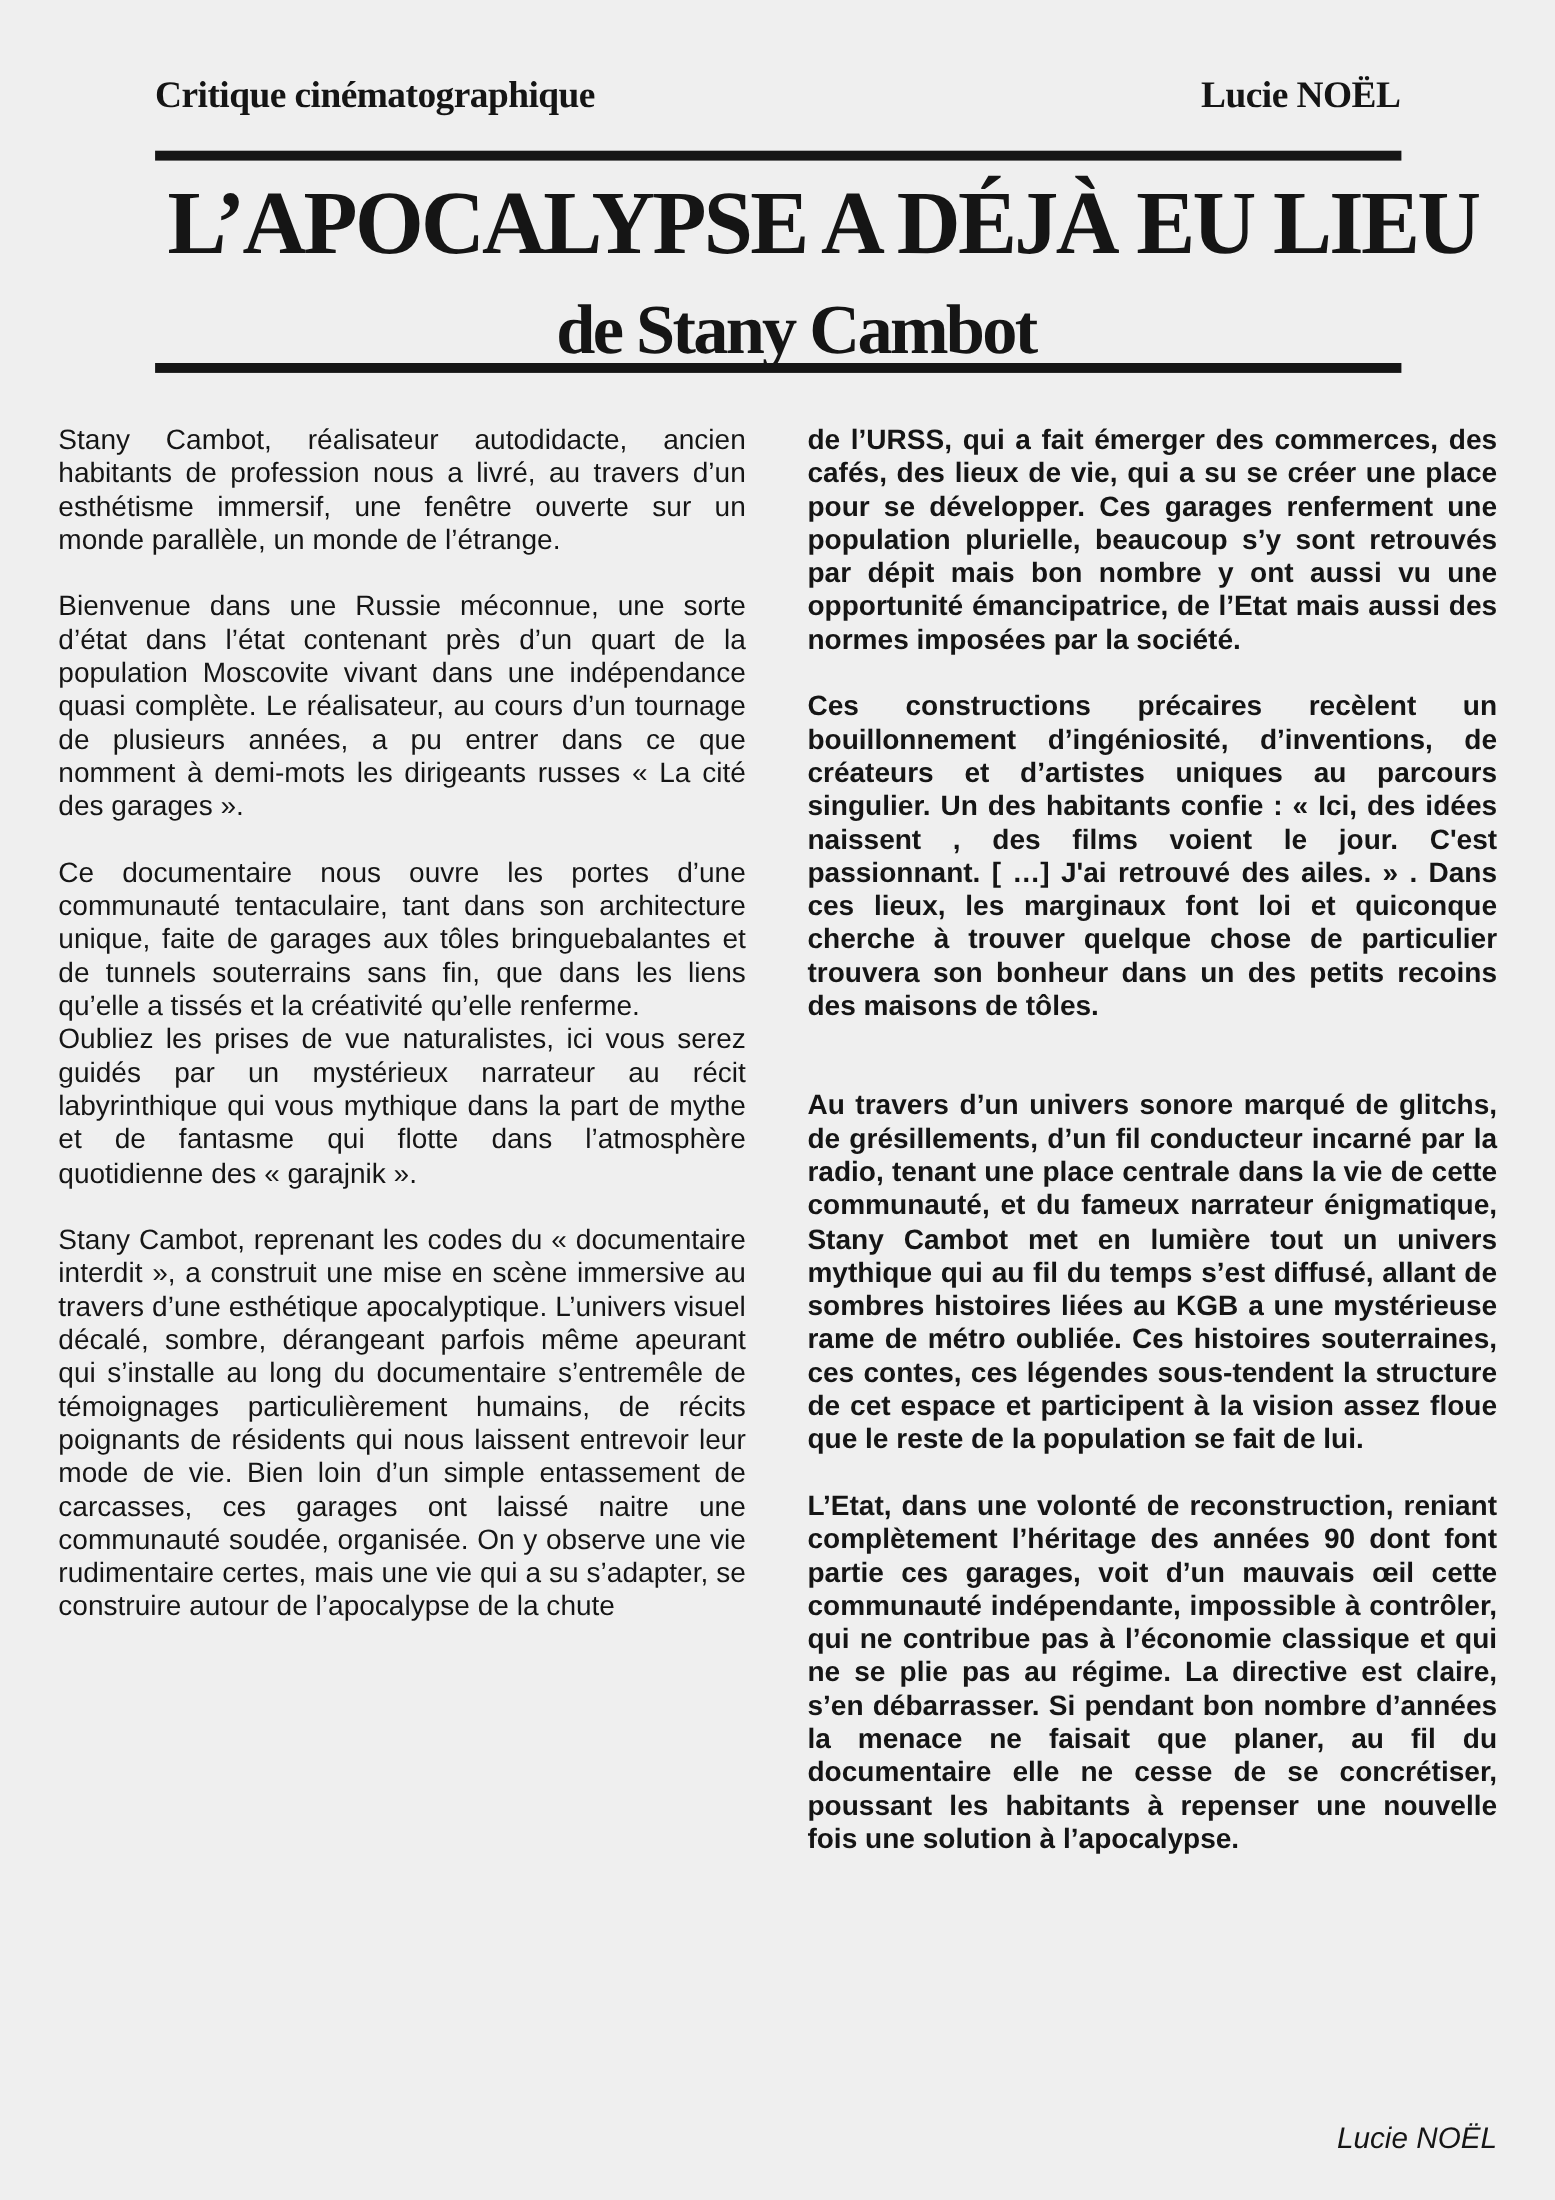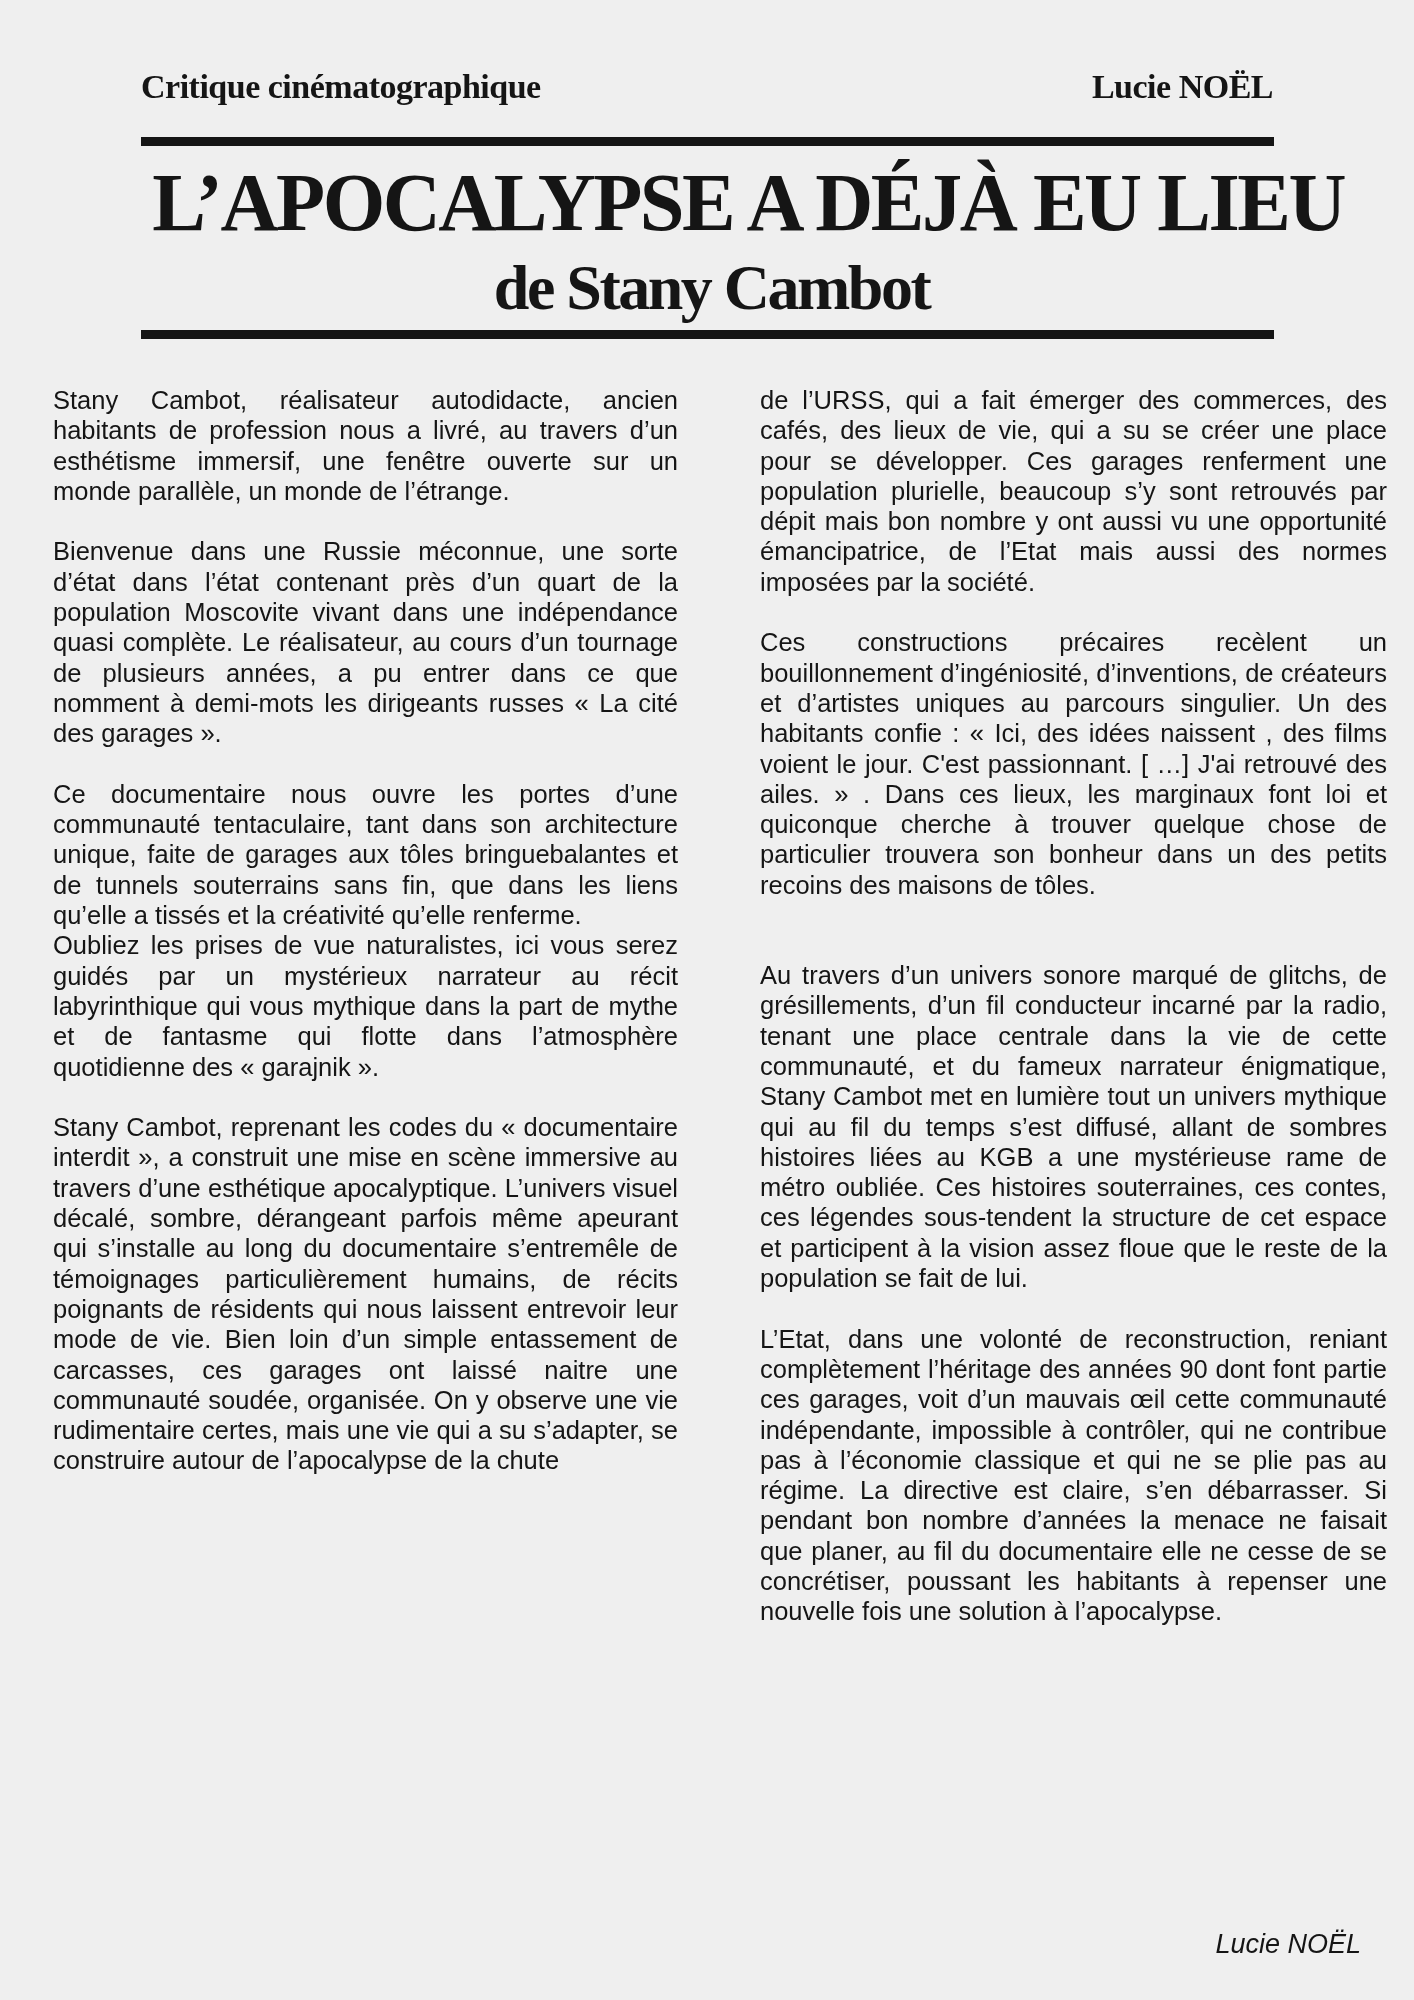--- a/index.html
+++ b/index.html
@@ -67,21 +67,21 @@
     .col {
       position: absolute;
       top: 385px;
       width: 625px;
       font-family: "Liberation Sans", "DejaVu Sans", sans-serif;
       font-size: 25.5px;
       line-height: 30.3px;
       text-align: justify;
     }
     .col.left { left: 53px; }
-    .col.right { left: 760px; top: 385px; width: 627px; }
+    .col.right { left: 734px; top: 385px; width: 627px; font-weight: bold; }
     .lead {
       font-family: "Liberation Serif", "DejaVu Serif", serif;
       font-style: italic;
       font-weight: bold;
       font-size: 40px;
       line-height: 42.5px;
       text-align: justify;
       margin: 0 0 67px 0;
     }
     .lead .line { display: block; text-align: justify; text-align-last: justify; }
@@ -105,21 +105,21 @@
 <body>
 
 <div class="topbar">
   <span>Critique cinématographique</span>
   <span>Lucie NOËL</span>
 </div>
 
 <div class="rule top"></div>
 
 <h1 class="headline" style="margin:0;">L’APOCALYPSE A DÉJÀ EU LIEU</h1>
-<h2 class="subheadline" style="margin:4px;">de Stany Cambot</h2>
+<h2 class="subheadline" style="margin:16px;">de Stany Cambot</h2>
 
 <div class="rule bottom"></div>
 
 <div class="col left">
   <p class="body">Stany Cambot, réalisateur autodidacte, ancien habitants de profession nous a livré, au travers d’un esthétisme immersif, une fenêtre ouverte sur un monde parallèle, un monde de l’étrange.</p>
   <div class="gap"></div>
   <p class="body">Bienvenue dans une Russie méconnue, une sorte d’état dans l’état  contenant près d’un quart de la population Moscovite vivant dans une indépendance quasi complète. Le réalisateur, au cours d’un tournage de plusieurs années, a pu entrer dans ce que nomment à demi-mots les dirigeants russes « La cité des garages ».</p>
   <div class="gap"></div>
   <p class="body">Ce documentaire nous ouvre les portes d’une communauté tentaculaire, tant dans son architecture unique, faite de garages aux tôles bringuebalantes et de tunnels souterrains sans fin, que dans les liens qu’elle a tissés et la créativité qu’elle renferme.</p>
   <p class="body">Oubliez les prises de vue naturalistes, ici vous serez guidés par un mystérieux narrateur au récit labyrinthique qui vous mythique dans la part de mythe et de fantasme qui flotte dans l’atmosphère quotidienne des « garajnik ».</p>

